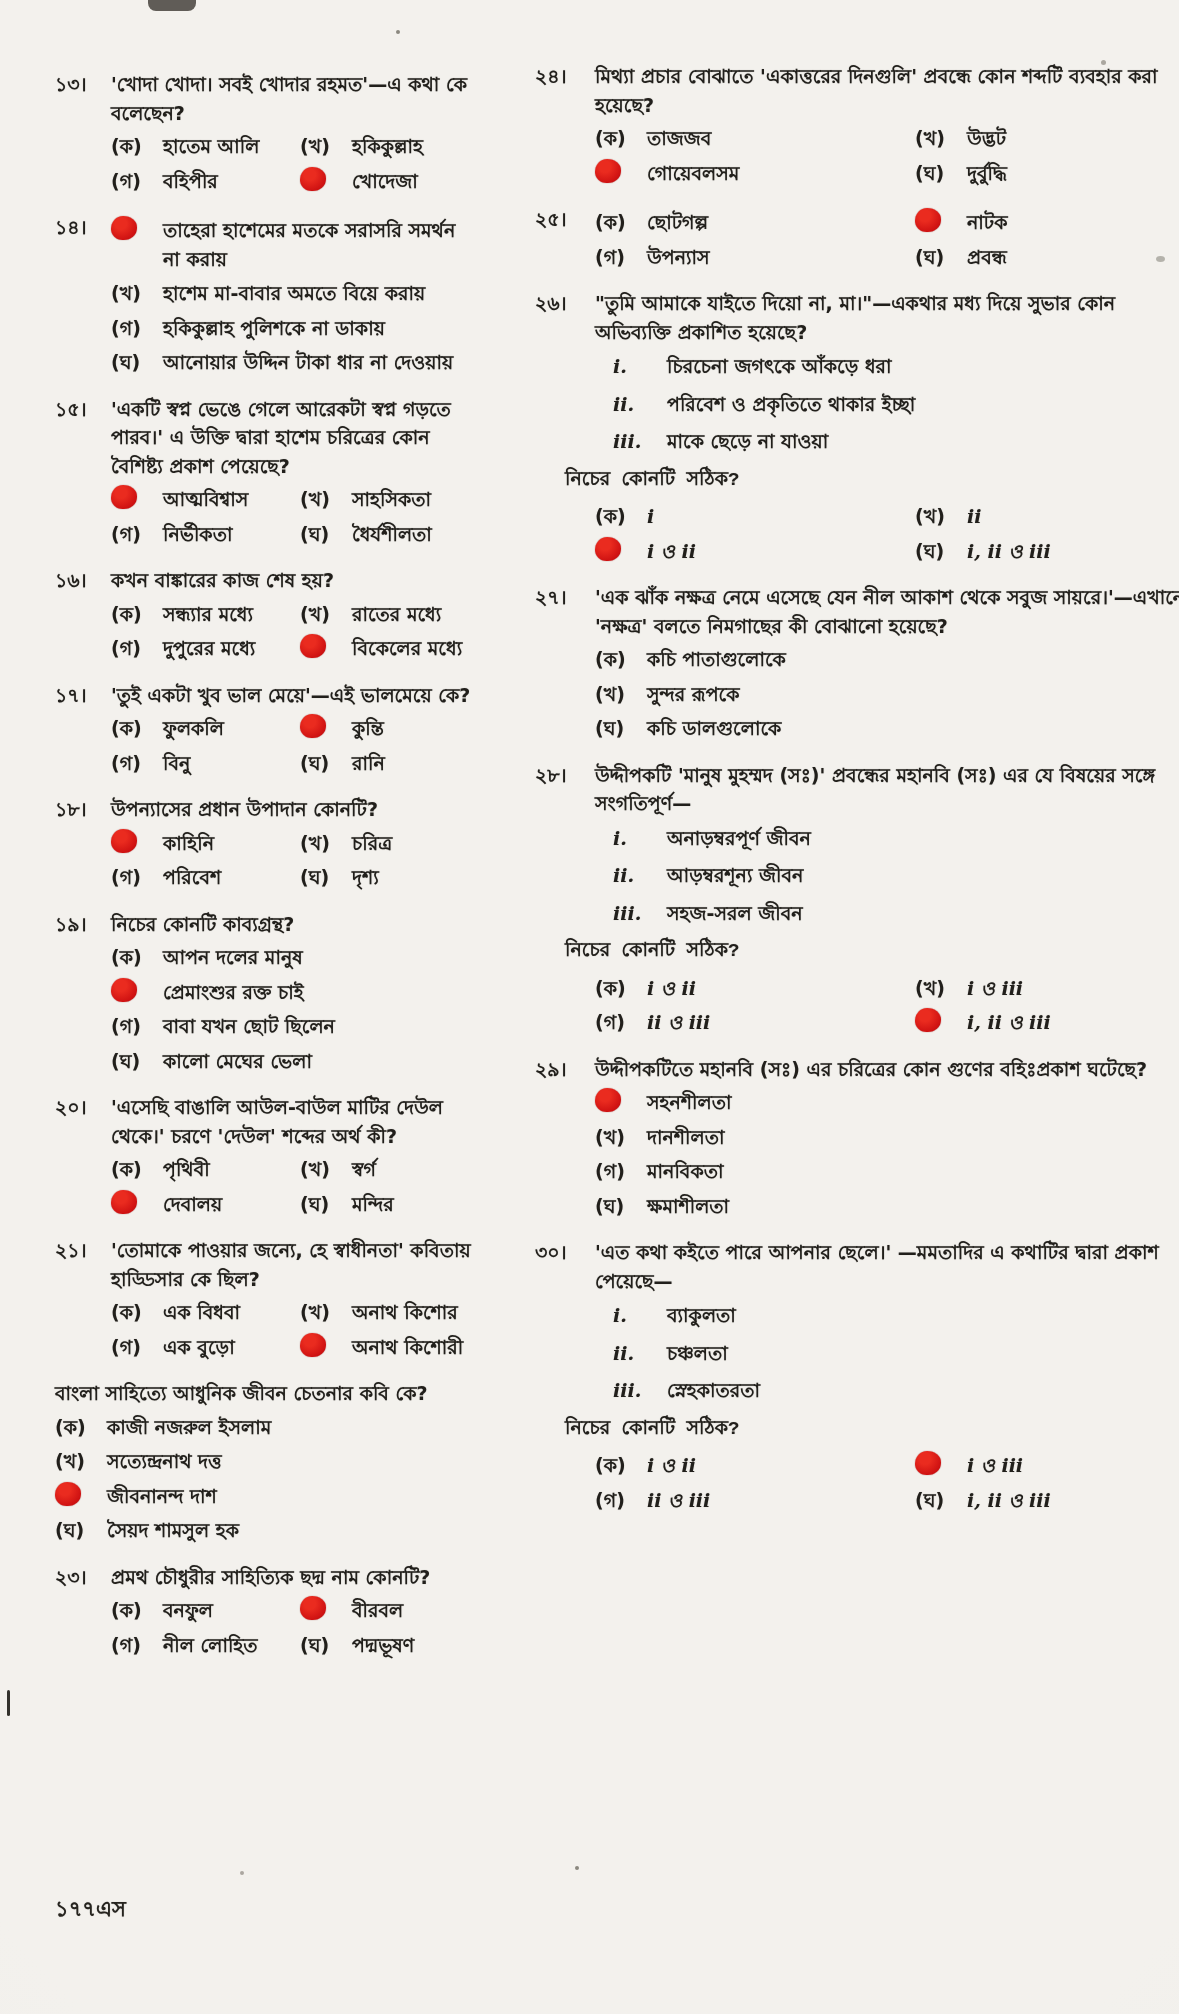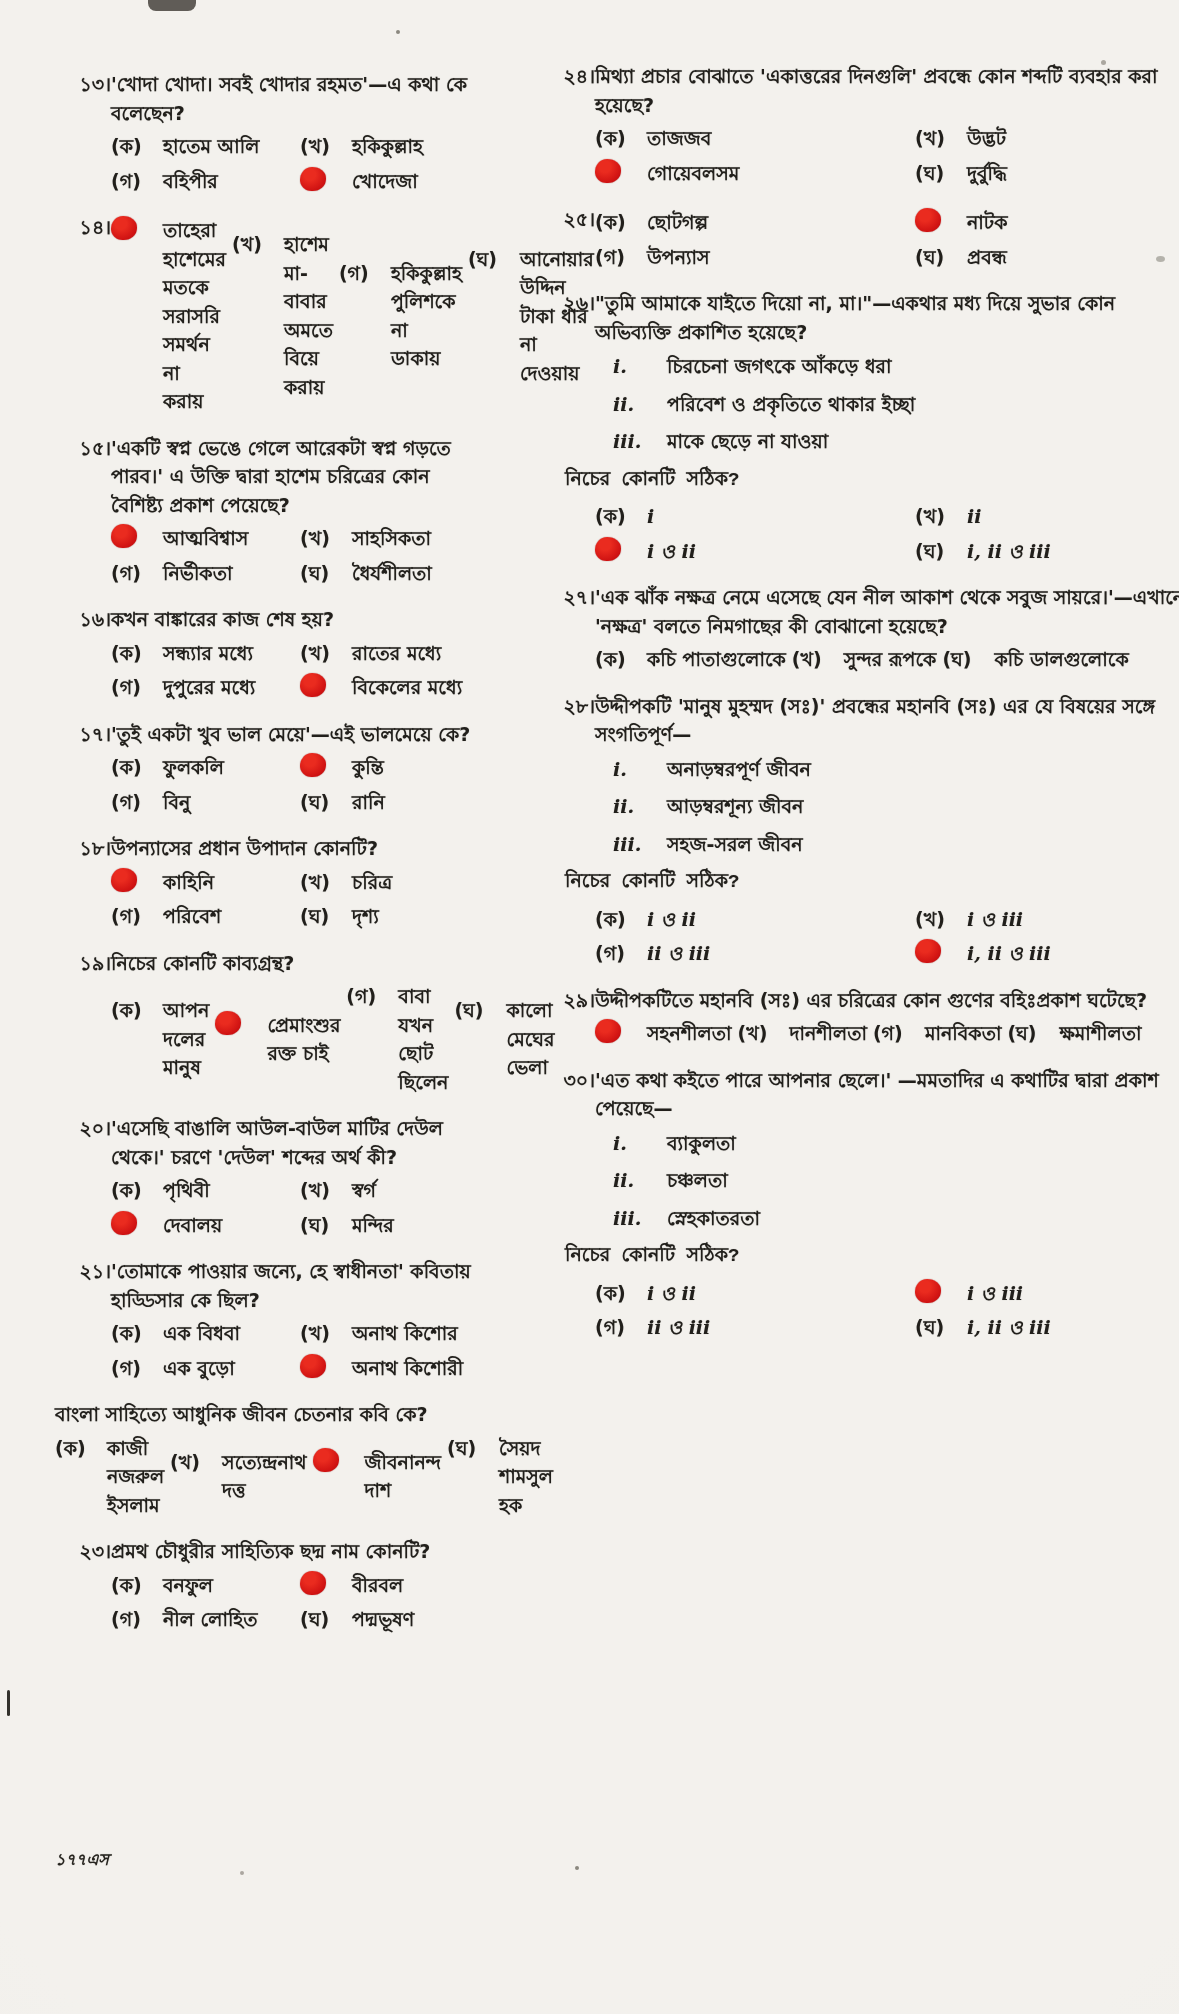--- a/index.html
+++ b/index.html
@@ -22,49 +22,49 @@
     font-size:19px;
     line-height:1.5;
     text-shadow:0 0 1px rgba(34,32,28,.30);
     overflow:hidden;
   }
   .col{position:absolute;}
   .col-left{left:55px;top:70px;width:422px;}
   .col-right{left:500px;top:62px;width:662px;margin-left:35px;}
 
   .question{display:flex;margin-bottom:18px;}
-  .q-num{flex:0 0 56px;text-align:right;}
+  .q-num{flex:0 0 56px;}
   .col-right .q-num{flex:0 0 60px;}
   .q-body{flex:1 1 auto;min-width:0;}
   .q-stem{margin-bottom:5px;}
 
   .options{margin-top:3px;}
   .options.grid{display:grid;row-gap:6px;}
   .col-left .options.grid{grid-template-columns:189px 1fr;}
   .col-right .options.grid{grid-template-columns:320px 1fr;}
-  .options.stack{display:flex;gap:6px;align-items:center;}
+  .options.stack{display:flex;flex-direction:column;gap:6px;}
   .option{display:flex;align-items:flex-start;gap:8px;}
   .opt-key{flex:0 0 auto;min-width:44px;display:inline-flex;align-items:center;}
   .answer-blob{
     display:inline-block;width:26px;height:24px;
     background:radial-gradient(circle at 38% 32%, #ea2b1f 25%, var(--mark) 70%, #a50b0b 100%);
     border-radius:48% 55% 52% 45% / 55% 48% 52% 47%;
     box-shadow:0 0 1px rgba(120,10,10,.8);
   }
   .roman-list{display:flex;flex-direction:column;gap:9px;margin:6px 0 4px 18px;}
   .roman-row{display:flex;gap:10px;}
   .roman-n{flex:0 0 44px;font-style:italic;font-family:"DejaVu Serif",serif;}
   .q-followup{margin:10px 0 8px -30px;font-family:Liberation Mono, monospace;}
   .roman-opts .opt-text{font-style:italic;font-family:"DejaVu Serif",serif;}
 
   .passage{margin:4px 0 20px 14px;}
   .passage-intro{margin-bottom:15px;}
   .passage-line{margin-bottom:13px;}
 
-  .footer{position:absolute;left:55px;top:1848px;font-size:16px;font-weight:700;color:#26241f;text-shadow:0 0 1px rgba(34,32,28,.3);font-style:italic;}
+  .footer{position:absolute;left:55px;top:1894px;font-size:21px;font-weight:700;color:#26241f;text-shadow:0 0 1px rgba(34,32,28,.3);}
   .edge-mark{position:absolute;left:7px;top:1690px;width:3px;height:26px;background:#33312c;border-radius:2px;}
   .speck{position:absolute;background:#8b887f;border-radius:50%;}
   .speck-a{left:148px;top:0;width:48px;height:11px;background:#45423c;border-radius:0 0 8px 8px;opacity:.85;}
   .speck-b{left:396px;top:30px;width:4px;height:4px;}
   .speck-c{left:1101px;top:60px;width:5px;height:5px;opacity:.7;}
   .speck-d{left:1156px;top:256px;width:9px;height:6px;opacity:.6;}
   .speck-e{left:575px;top:1866px;width:4px;height:4px;}
   .speck-f{left:240px;top:1871px;width:4px;height:4px;opacity:.7;}
 </style>
 </head>

